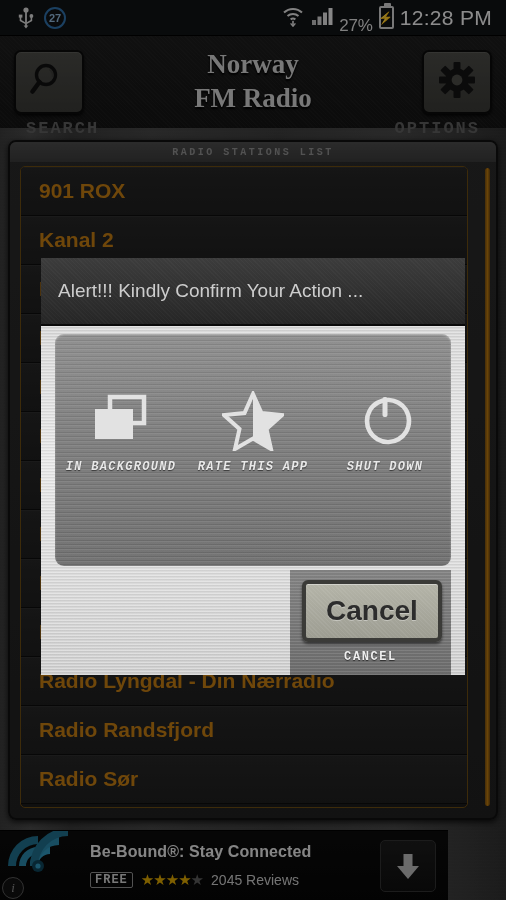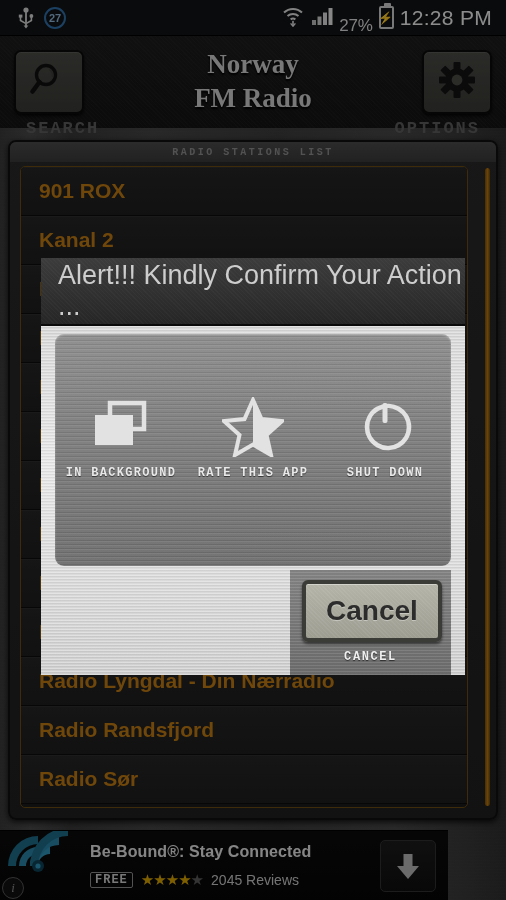--- a/index.html
+++ b/index.html
@@ -157,42 +157,42 @@
   }
 
   
   .dlgtitle {
     position:absolute; left:41px; top:258px; width:424px; height:68px;
     background:
       repeating-linear-gradient(45deg, rgba(255,255,255,.022) 0 1px, transparent 1px 3px),
       linear-gradient(180deg,#3c3c3c,#262626);
     border-bottom:2px solid #0a0a0a;
     display:flex; align-items:center; padding-left:17px;
-    color:#cdcdcd; font-size:27px;
+    color:#cdcdcd; font-size:19px;
     z-index:20;
   }
   .dlgbody {
     position:absolute; left:41px; top:326px; width:424px; height:349px;
     background:
       repeating-linear-gradient(0deg, rgba(255,255,255,.30) 0 1px, rgba(255,255,255,0) 1px 2px, rgba(0,0,0,.05) 2px 3px),
       linear-gradient(180deg,#d9d9d9,#e8e8e8 40%,#cfcfcf);
     z-index:20;
   }
   .dlgpanel {
     position:absolute; left:55px; top:334px; width:396px; height:232px;
     border-radius:9px;
     background:
       repeating-linear-gradient(0deg, rgba(255,255,255,.10) 0 1px, rgba(0,0,0,.06) 1px 2px, rgba(255,255,255,.04) 2px 4px),
       linear-gradient(180deg,#8c8c8c,#7b7b7b 50%,#6e6e6e);
     box-shadow:inset 0 1px 2px rgba(255,255,255,.35);
     z-index:21;
   }
   .optrow {
-    position:absolute; left:0; top:62px; width:396px;
-    display:flex; justify-content:space-around; align-items:center;
+    position:absolute; left:0; top:56px; width:396px;
+    display:flex; justify-content:space-around; align-items:center;font-style:italic;
   }
   .opt { display:flex; flex-direction:column; align-items:center; width:130px; }
   .opticon { height:62px; display:flex; align-items:center; justify-content:center; }
   .optlabel {
     margin-top:8px;
     font-family:"Liberation Mono", monospace;
     font-size:12px; font-weight:bold; letter-spacing:1.3px;
     color:#e9e9e9; text-shadow:0 1px 1px rgba(0,0,0,.55);
     white-space:nowrap;
   }

